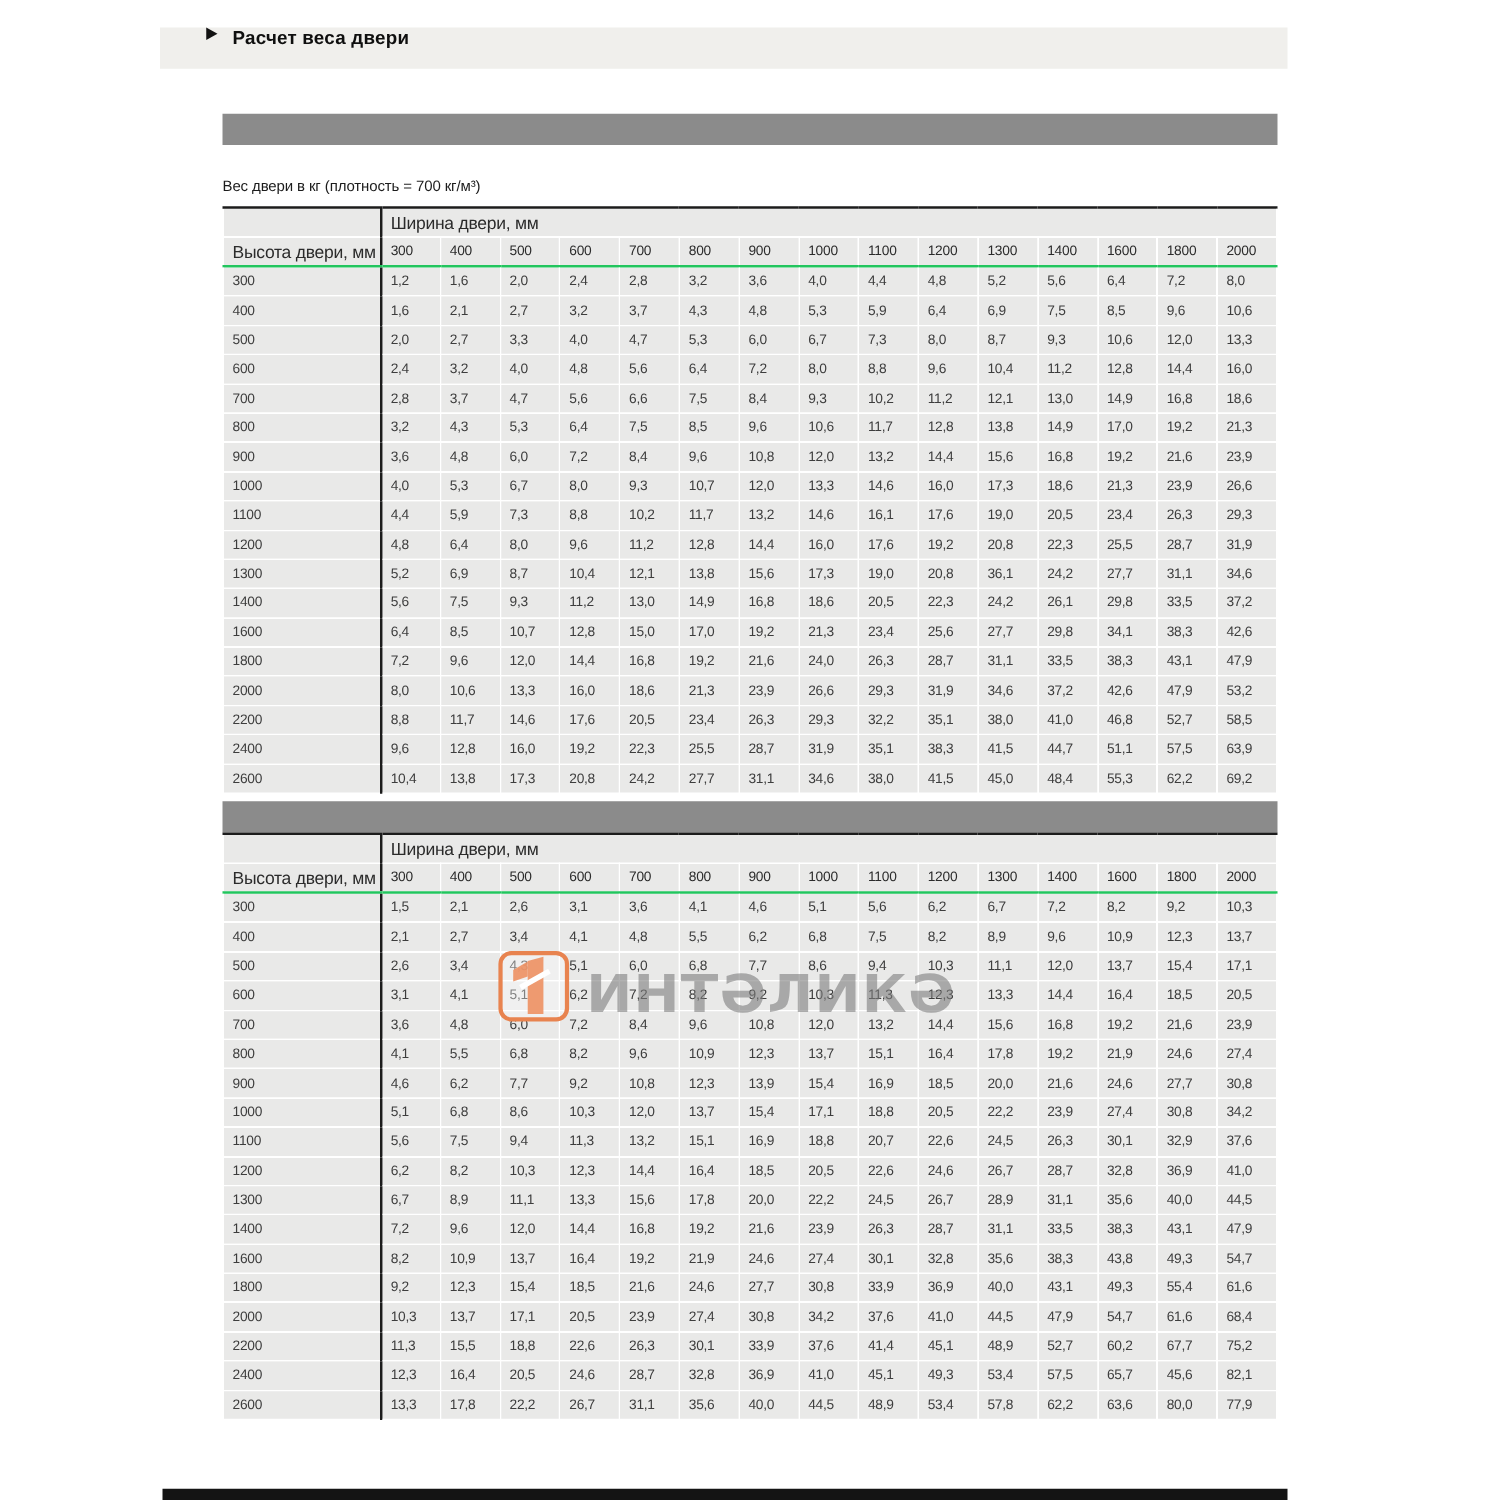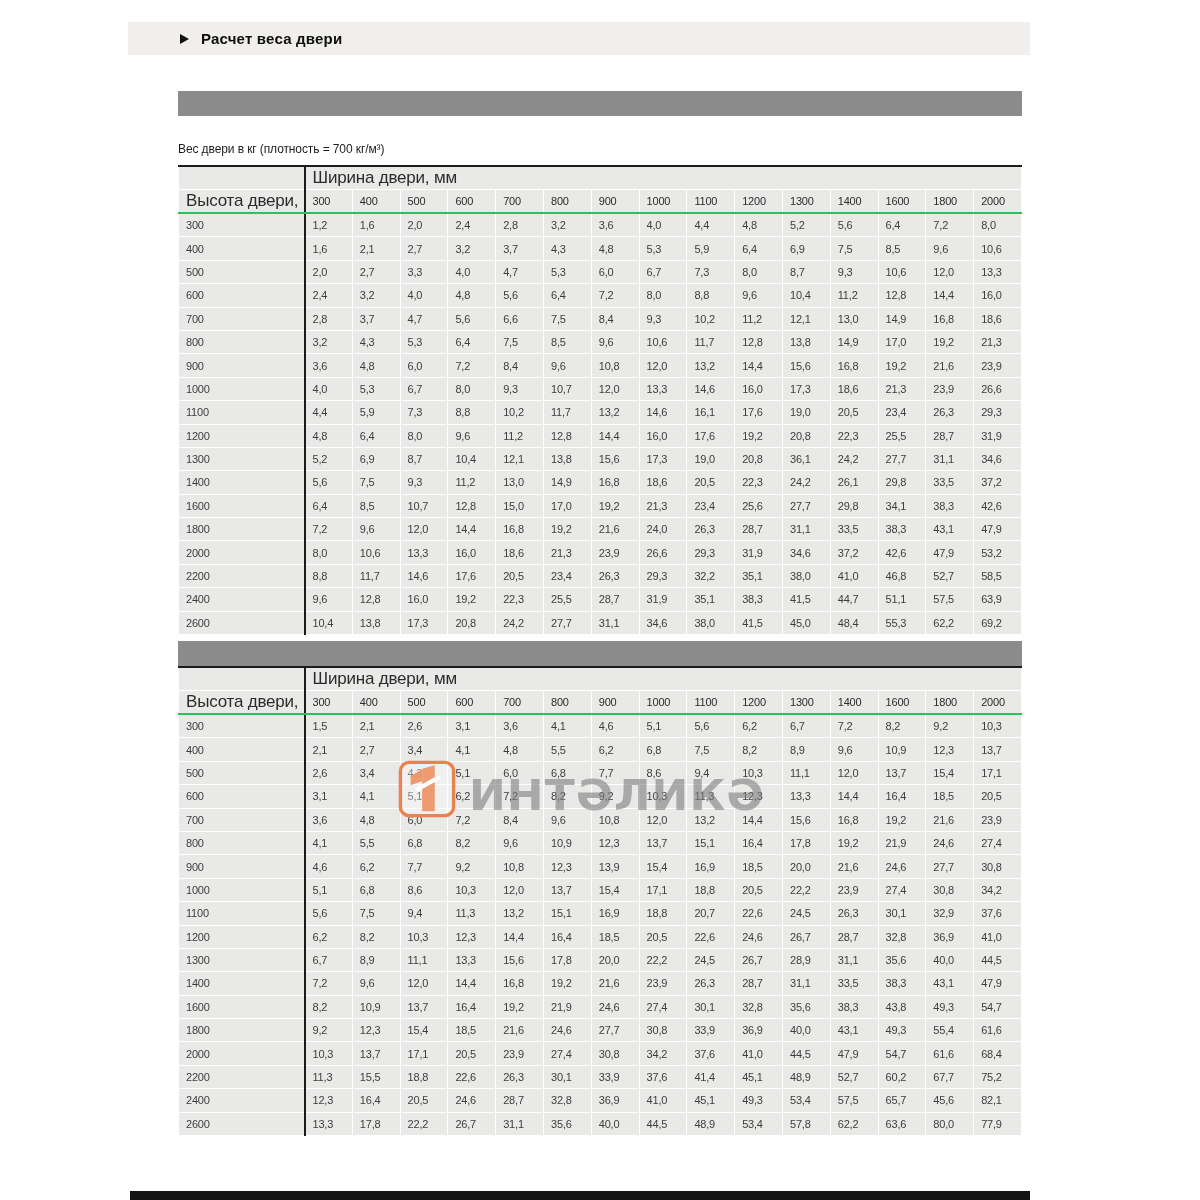--- a/index.html
+++ b/index.html
@@ -2,22 +2,22 @@
 <html><head>
 <meta charset="utf-8">
 <style>
   html,body{margin:0;padding:0}
   body{
     width:1200px;height:1200px;background:#ffffff;position:relative;overflow:hidden;
     font-family:"Liberation Sans","DejaVu Sans",sans-serif;
   }
   .title-band{
     position:absolute;left:128px;top:22px;width:902px;height:33px;
-    background:#f0efec;display:flex;align-items:center;gap:12px;
-    padding-left:52px;box-sizing:border-box;
+    background:#f0efec;display:flex;align-items:flex-start;gap:12px;
+    padding-left:37px;box-sizing:border-box;
   }
   .tri{
     width:0;height:0;border-left:9px solid #121212;
     border-top:5.5px solid transparent;border-bottom:5.5px solid transparent;
   }
   .page-title{font-size:15px;font-weight:bold;color:#0f0f0f;margin:0;letter-spacing:.2px}
 
   .section{position:absolute;left:178px;width:844px}
   .s1{top:91px}
   .s2{top:641px}
@@ -25,21 +25,21 @@
   .caption{margin:26px 0 9px 0;height:14px;font-size:12px;color:#1c1c1c;letter-spacing:-.1px}
 
   table{width:100%;border-collapse:collapse;table-layout:fixed;border-top:2px solid #1c1c1c}
   col.label-col{width:126px}
   th,td{
     background:#e9e9e8;border:1px solid #ffffff;font-weight:normal;text-align:left;
     padding:0 0 0 7px;font-size:11px;color:#3d3d3d;letter-spacing:-.2px;
     white-space:nowrap;overflow:hidden;
   }
   thead th{height:22px;color:#2b2b2b}
-  thead th.group-label{font-size:17px}
+  thead th.group-label{font-size:14px}
   thead tr:nth-child(2) > *{border-bottom:2px solid #22c55e}
   tr > *:nth-child(2){border-left:2px solid #1c1c1c}
   tbody th,tbody td{height:22.4px}
 
   .watermark{
     position:absolute;left:398px;top:760px;display:flex;align-items:flex-end;
     pointer-events:none;
   }
   .wm-logo{width:58px;height:58px;flex:0 0 auto}
   .wm-text{

